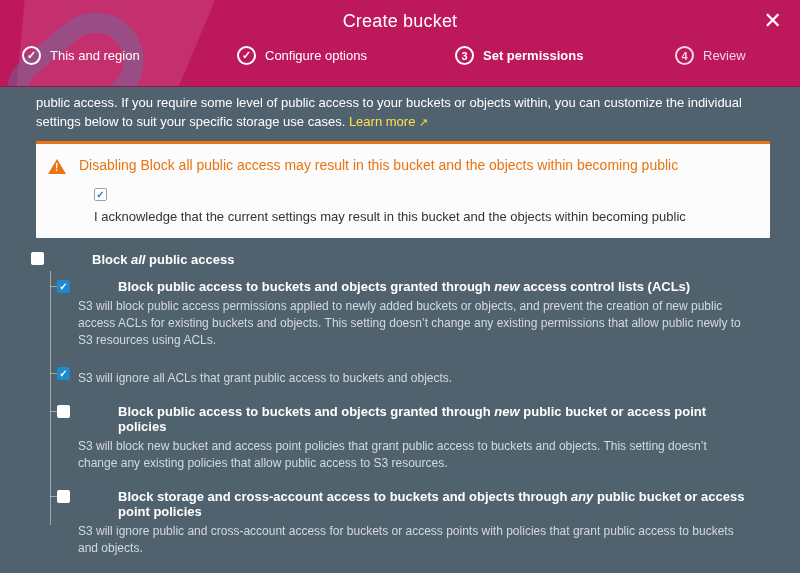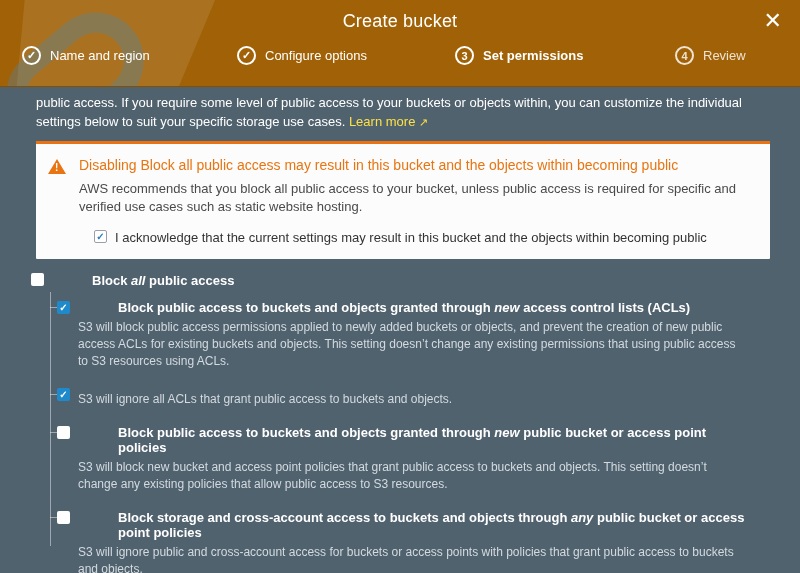--- a/index.html
+++ b/index.html
@@ -4,21 +4,21 @@
 <style>
   html,body{margin:0;padding:0;background:#333;}
   *{box-sizing:border-box;}
   .dialog{
     position:relative;width:800px;height:573px;overflow:hidden;
     background:#51626F;
     font-family:"Liberation Sans",sans-serif;
     -webkit-font-smoothing:antialiased;
   }
   
-  .hdr{position:relative;height:87px;background:#a16207;overflow:hidden;border-bottom:1px solid rgba(0,0,0,.18);}
+  .hdr{position:relative;height:87px;background:#be185d;overflow:hidden;border-bottom:1px solid rgba(0,0,0,.18);}
   .bucket-art{position:absolute;left:-40px;top:-60px;width:300px;height:220px;pointer-events:none;}
   .bucket-body{position:absolute;left:30px;top:0;width:230px;height:210px;
     background:rgba(255,255,255,.10);
     clip-path:polygon(6% 0,94% 0,80% 100%,20% 100%);transform:rotate(14deg);}
   .bucket-handle{position:absolute;left:40px;top:90px;width:150px;height:96px;
     border:20px solid rgba(78,135,175,.35);border-radius:60px;transform:rotate(-40deg);}
   .hdr h1{position:relative;margin:0;padding-top:11px;text-align:center;
     color:#fff;font-size:18px;font-weight:400;letter-spacing:.2px;}
   .close{position:absolute;top:8px;right:14px;color:#fff;font-size:22px;font-weight:300;
     line-height:22px;cursor:pointer;padding:2px 4px;}
@@ -38,21 +38,21 @@
   
   .warning{margin-top:9px;background:#FCFCFC;border-top:3px solid #EC7211;
     border-radius:0 0 1px 1px;padding:13px 16px 14px 12px;}
   .warn-row{display:flex;gap:13px;}
   .tri{width:0;height:0;margin-top:2px;border-left:9px solid transparent;border-right:9px solid transparent;
     border-bottom:15px solid #E87511;position:relative;flex:none;}
   .bang{position:absolute;left:-2px;top:4px;color:#fff;font-size:10px;font-weight:700;line-height:10px;}
   .warn-texts{flex:1;}
   .warn-heading{margin:0;font-size:14px;font-weight:400;color:#E87511;line-height:17px;}
   .warn-body{margin:6px 0 0 0;font-size:13px;line-height:18px;color:#4A4A4A;max-width:700px;}
-  .ack{display:flex;align-items:flex-start;gap:8px;margin:14px 0 0 15px;cursor:pointer;}
+  .ack{display:flex;align-items:flex-start;gap:8px;margin:14px 0 0 15px;cursor:pointer;flex-direction:column;}
   .ack-label{font-size:13px;color:#333;line-height:15px;}
   
   .cb{width:13px;height:13px;min-width:13px;border-radius:2px;background:#fff;display:inline-flex;
     align-items:center;justify-content:center;cursor:pointer;font-weight:700;}
   .cb.light{border:1px solid #9AA0A6;}
   .cb.light[data-checked="true"]::after{content:"\2713";color:#2B7CB9;font-size:10px;line-height:10px;}
   .cb.fill[data-checked="true"]{background:#1F8ACB;}
   .cb.fill[data-checked="true"]::after{content:"\2713";color:#fff;font-size:10px;line-height:10px;}
   
   .settings{margin-top:14px;}
@@ -78,21 +78,21 @@
     <div class="bucket-art">
       <div class="bucket-body"></div>
       <div class="bucket-handle"></div>
     </div>
     <h1>Create bucket</h1>
     <div class="close">✕</div>
 
     <nav class="steps">
       <div class="step done">
         <span class="circle">✓</span>
-        <span class="step-label">Name and region</span>
+        <span class="step-label">This and region</span>
       </div>
       <div class="step done">
         <span class="circle">✓</span>
         <span class="step-label">Configure options</span>
       </div>
       <div class="step current">
         <span class="circle">3</span>
         <span class="step-label">Set permissions</span>
       </div>
       <div class="step upcoming">
@@ -107,21 +107,20 @@
     <p class="intro"><span>public access. If you require some level of public access to your buckets or objects within, you can customize the individual settings below to suit your specific storage use cases.</span>
       <a class="learn-more"><span>Learn more</span> <span class="ext">↗</span></a></p>
 
     <section class="warning">
       <div class="warn-row">
         <span class="tri">
             <span class="bang">!</span>
           </span>
         <div class="warn-texts">
           <h2 class="warn-heading">Disabling Block all public access may result in this bucket and the objects within becoming public</h2>
-          <p class="warn-body">AWS recommends that you block all public access to your bucket, unless public access is required for specific and verified use cases such as static website hosting.</p>
           <label class="ack">
             <span class="cb light" data-checked="true"></span>
             <span class="ack-label">I acknowledge that the current settings may result in this bucket and the objects within becoming public</span>
           </label>
         </div>
       </div>
     </section>
 
     <section class="settings">
       <div class="master">
@@ -130,21 +129,21 @@
       </div>
 
       <div class="tree">
         <div class="vline"></div>
 
         <div class="sub-item">
           <span class="tick"></span>
           <span class="cb fill" data-checked="true"></span>
           <div class="sub-text">
             <div class="setting-label"><span>Block public access to buckets and objects granted through </span><em>new</em><span> access control lists (ACLs)</span></div>
-            <p class="sub-desc">S3 will block public access permissions applied to newly added buckets or objects, and prevent the creation of new public access ACLs for existing buckets and objects. This setting doesn’t change any existing permissions that using public access to S3 resources using ACLs.</p>
+            <p class="sub-desc">S3 will block public access permissions applied to newly added buckets or objects, and prevent the creation of new public access ACLs for existing buckets and objects. This setting doesn’t change any existing permissions that allow public newly to S3 resources using ACLs.</p>
           </div>
         </div>
 
         <div class="sub-item">
           <span class="tick"></span>
           <span class="cb fill" data-checked="true"></span>
           <div class="sub-text">
             <p class="sub-desc">S3 will ignore all ACLs that grant public access to buckets and objects.</p>
           </div>
         </div>

